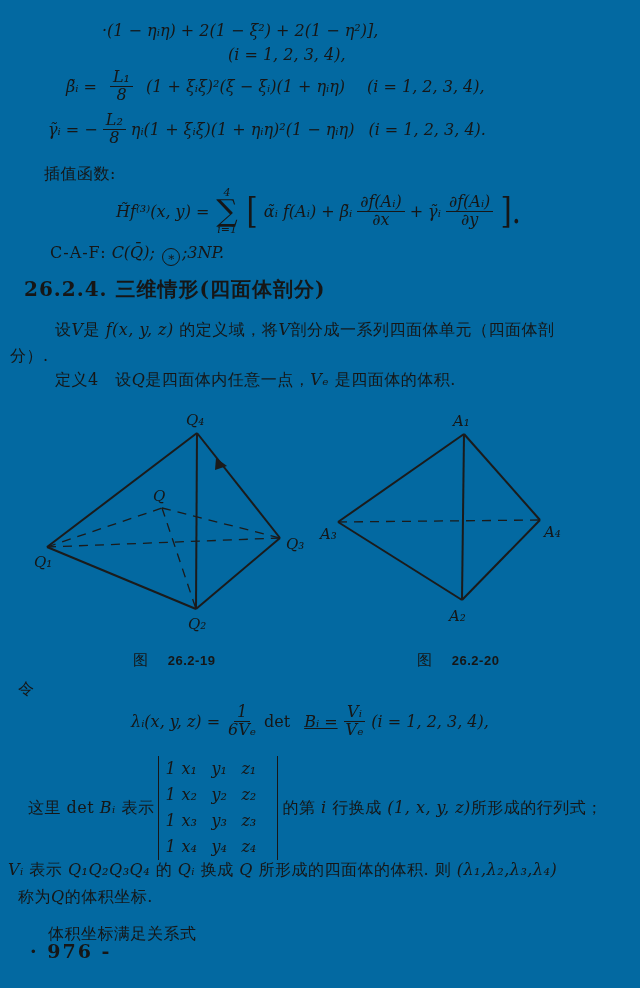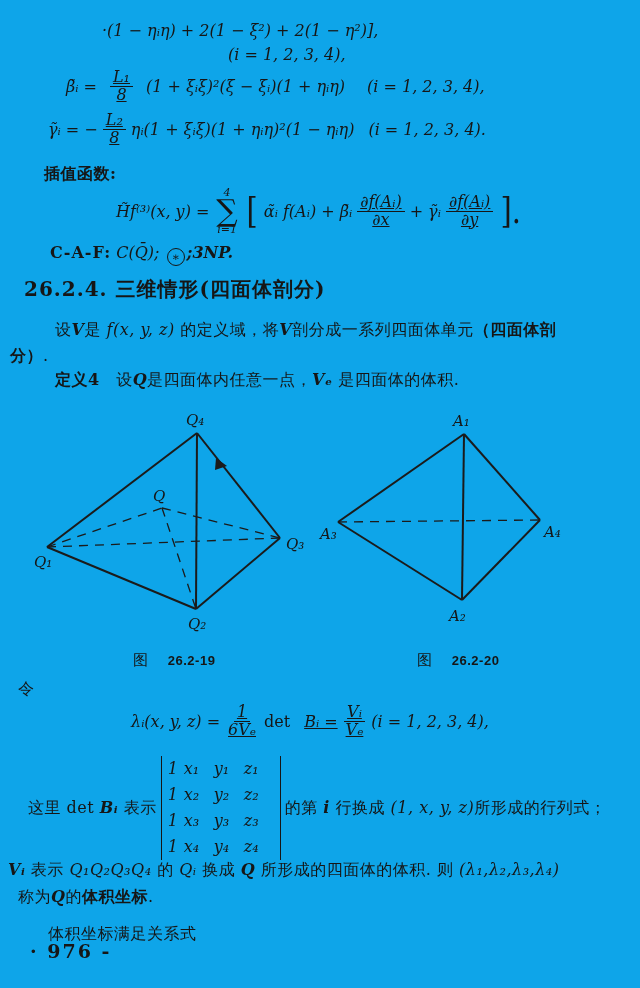--- a/index.html
+++ b/index.html
@@ -1,24 +1,24 @@
 <!DOCTYPE html>
 <html><head>
 <meta charset="utf-8">
 <style>
   html,body{margin:0;padding:0;background:#e8e8e4;}
-  #page{position:relative;width:640px;height:988px;background:#0ea5e9;overflow:hidden;
+  #page{position:relative;width:640px;height:988px;background:#0369a1;overflow:hidden;
         font-family:"DejaVu Serif","DejaVu Sans",serif;color:#161616;}
   .abs{position:absolute;white-space:nowrap;}
   .cjk{font-size:16px;letter-spacing:0.5px;}
-  .b{font-weight:bold;}
+  .b{font-weight:normal;}
   .m{font-style:italic;font-family:"DejaVu Serif","DejaVu Sans",serif;}
   .fx{display:inline-flex;align-items:center;}
   .formula{font-size:16px;}
-  .frac{display:inline-flex;flex-direction:column;align-items:center;margin:0 5px;line-height:1.05;text-decoration:underline;}
+  .frac{display:inline-flex;flex-direction:column;align-items:center;margin:0 5px;line-height:1.05;}
   .frac .num{border-bottom:1.4px solid #161616;padding:0 3px;}
   .frac .den{padding:0 3px;}
   .sum{display:inline-flex;flex-direction:column;align-items:center;line-height:1;margin:0 7px;font-size:11px;font-style:normal;}
   .sum .sym{font-size:30px;line-height:0.85;font-style:normal;}
   .bigbr{font-size:36px;font-weight:400;line-height:1;font-style:normal;transform:scaleX(0.8);}
   .idx{margin-left:14px;}
   .detgrid{display:grid;grid-template-columns:16px 30px 30px 30px;line-height:26px;
            border-left:1.6px solid #161616;border-right:1.6px solid #161616;
            padding:0 6px;margin:0 4px;text-align:left;}
   .heading{font-size:20px;font-weight:bold;letter-spacing:1px;}

